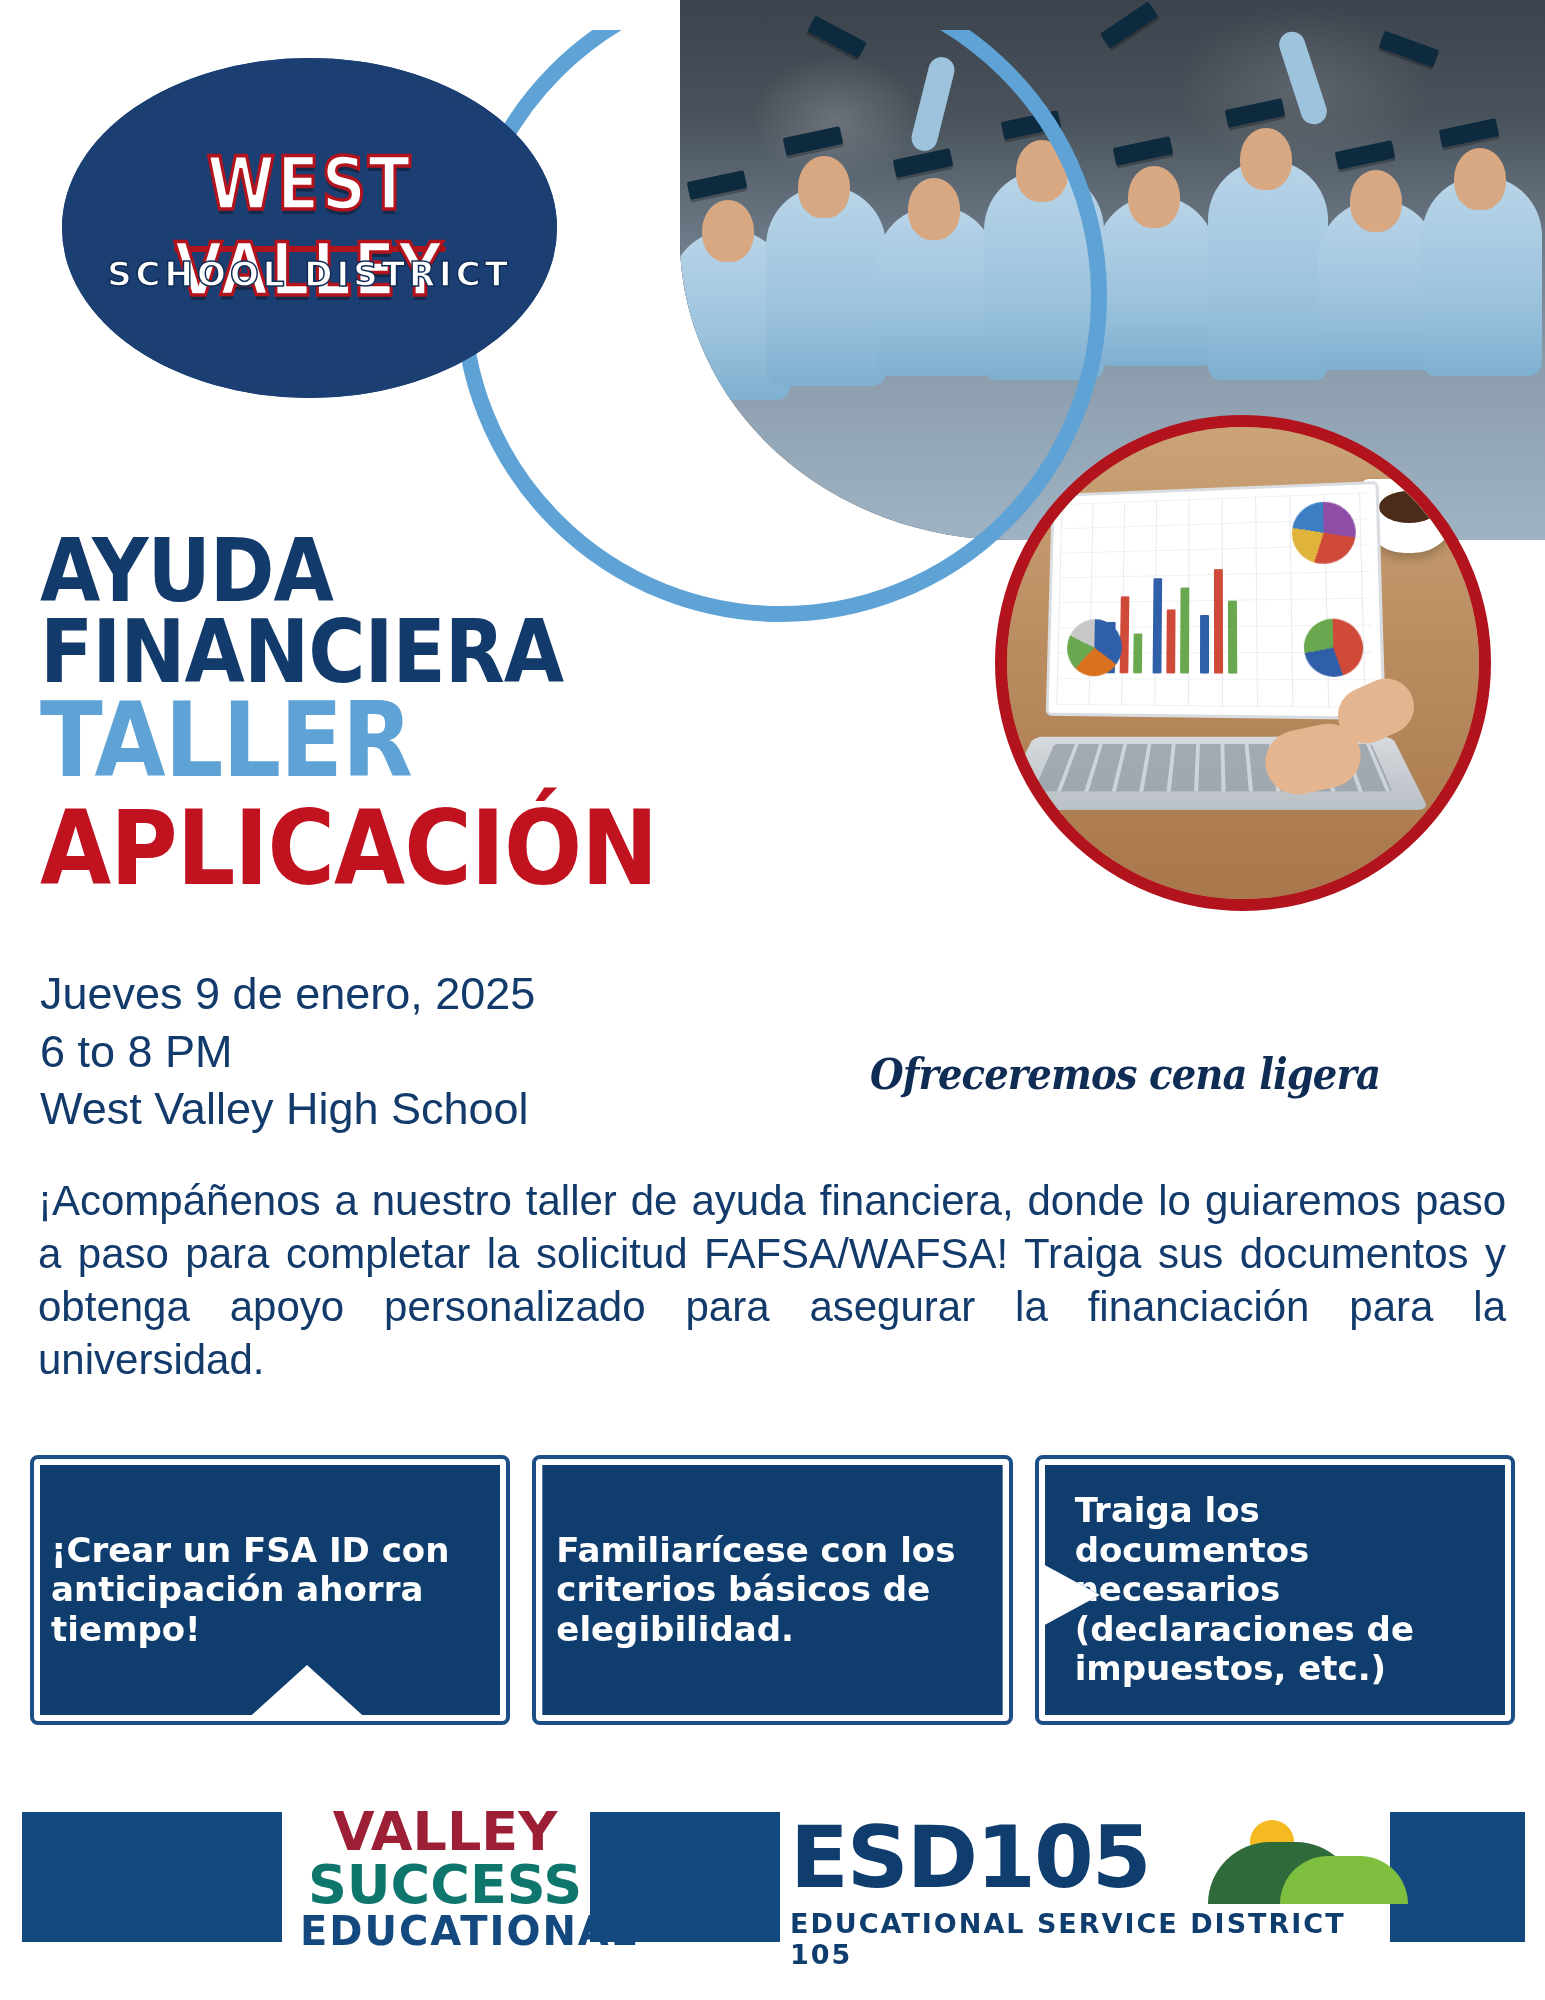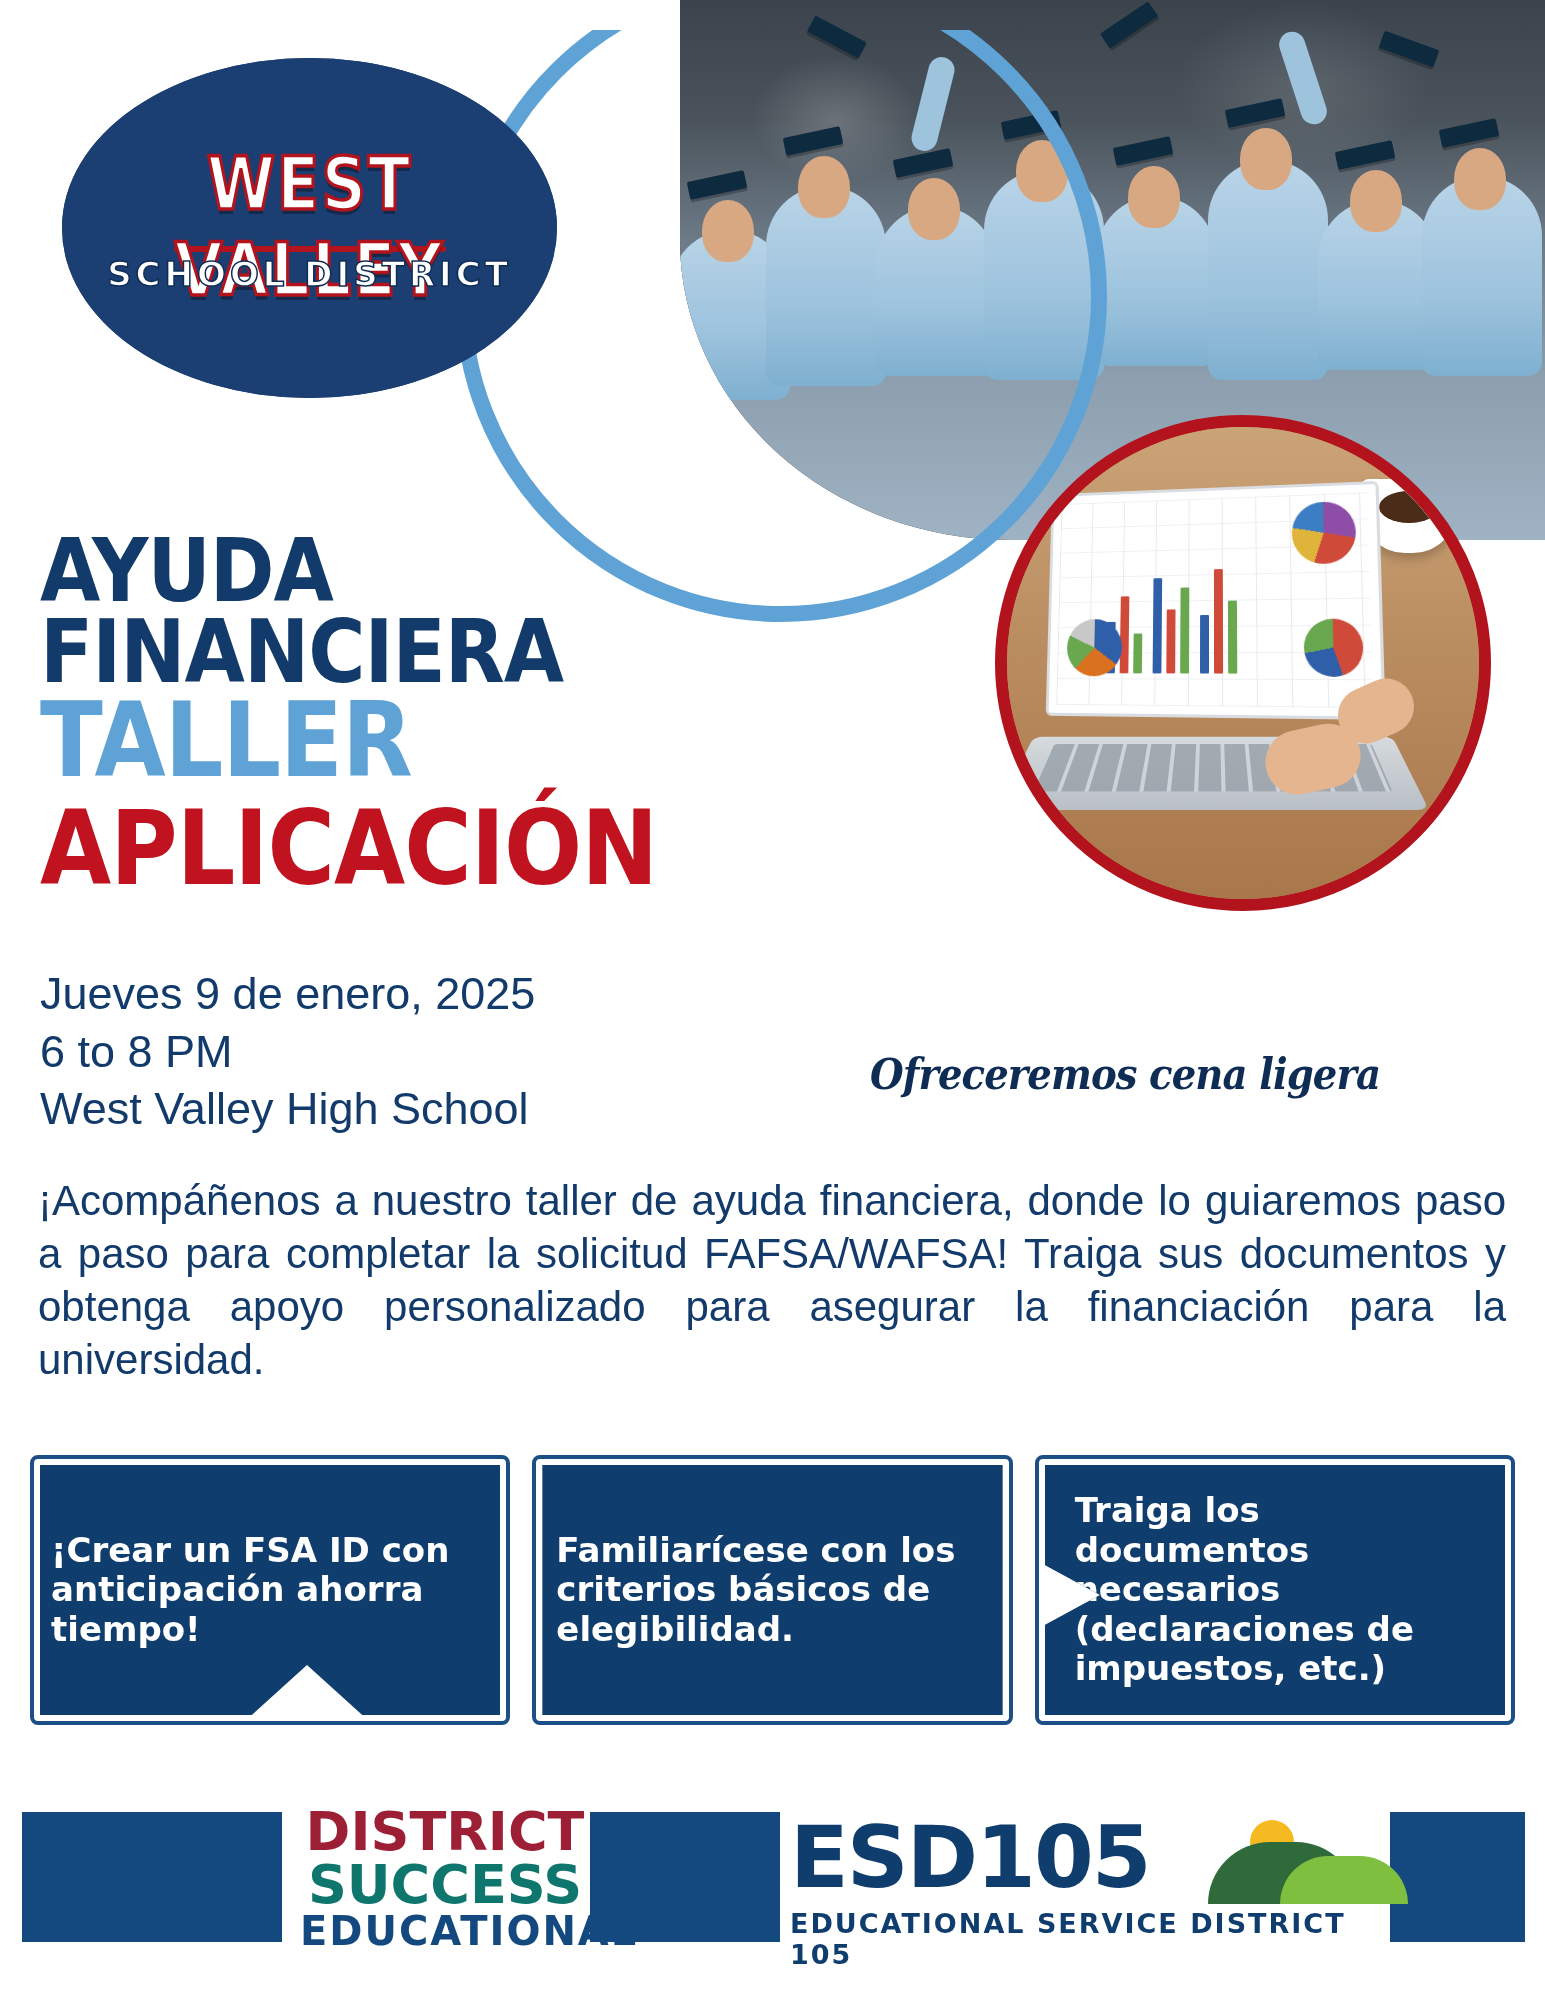--- a/index.html
+++ b/index.html
@@ -495,21 +495,21 @@
     <div class="ribbon">Traiga los documentos necesarios (declaraciones de impuestos, etc.)</div>
   </div>
 </div>
 
 <div class="footer">
   <div class="footer-bar-left"></div>
   <div class="footer-bar-mid"></div>
   <div class="footer-bar-right"></div>
 
   <div class="csf">
-    <div class="l1">DISTRICT</div>
+    <div class="l1">VALLEY</div>
     <div class="l2">SUCCESS</div>
     <div class="l3">EDUCATIONAL</div>
   </div>
 
   <div class="esd">
     <div class="esd-main">ESD105</div>
     <div class="esd-sub">EDUCATIONAL SERVICE DISTRICT 105</div>
     <div class="esd-hill">
       <div class="sun"></div>
       <div class="hill-a"></div>

